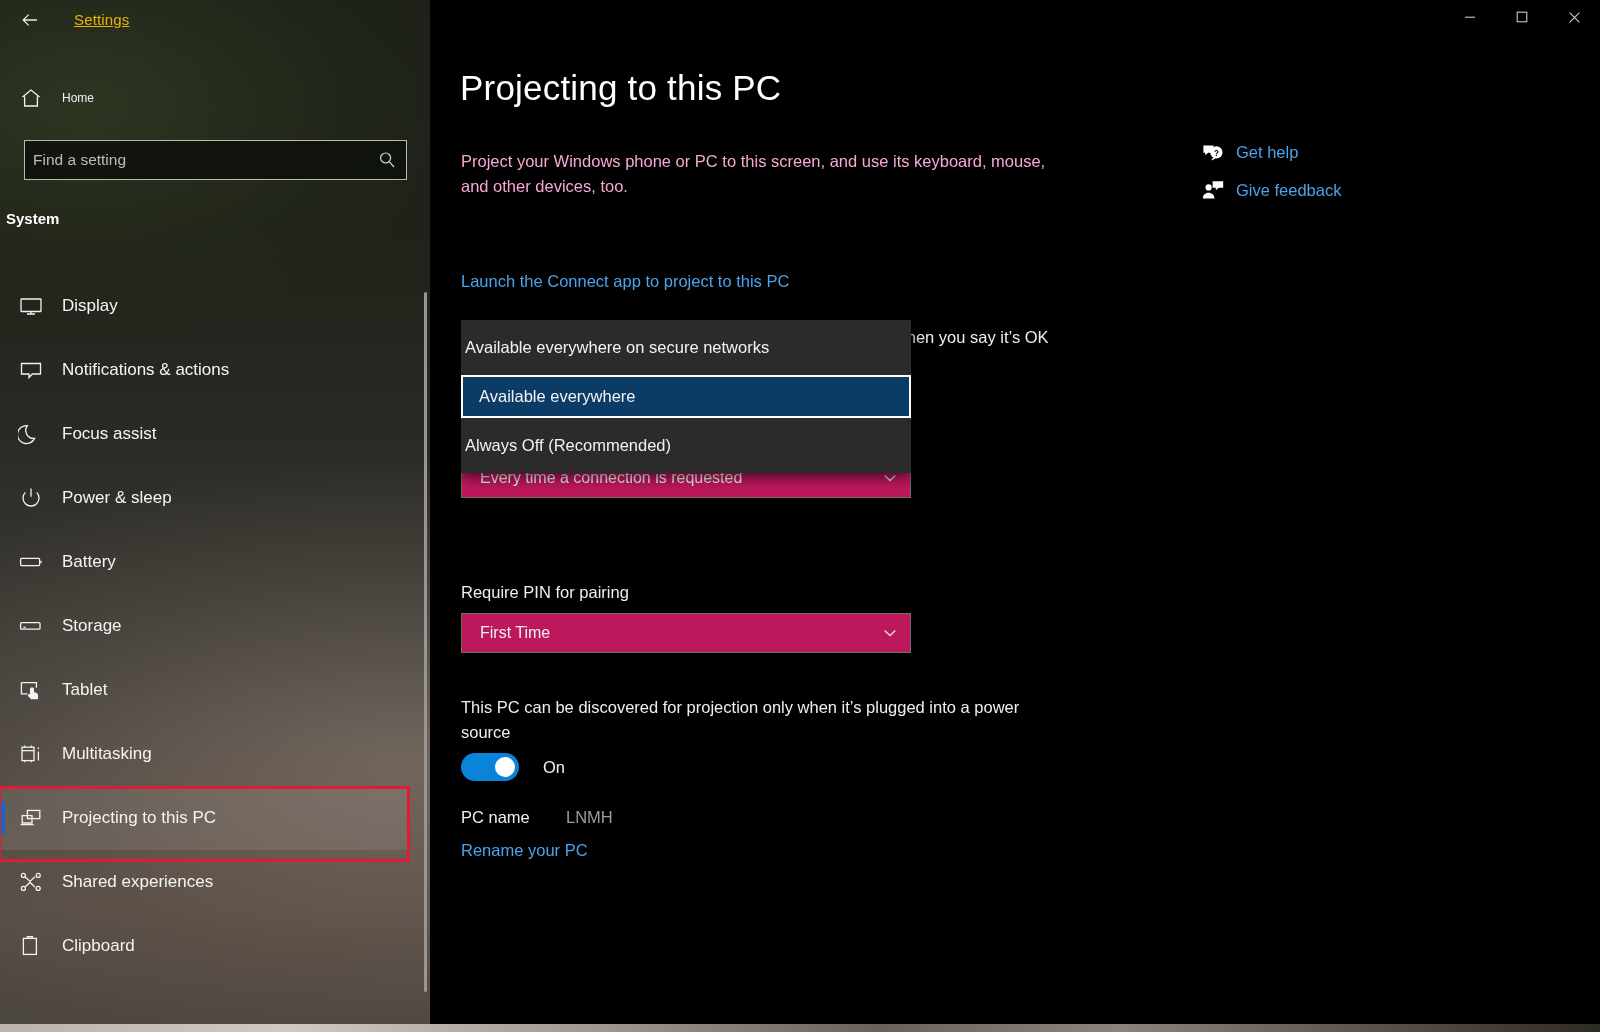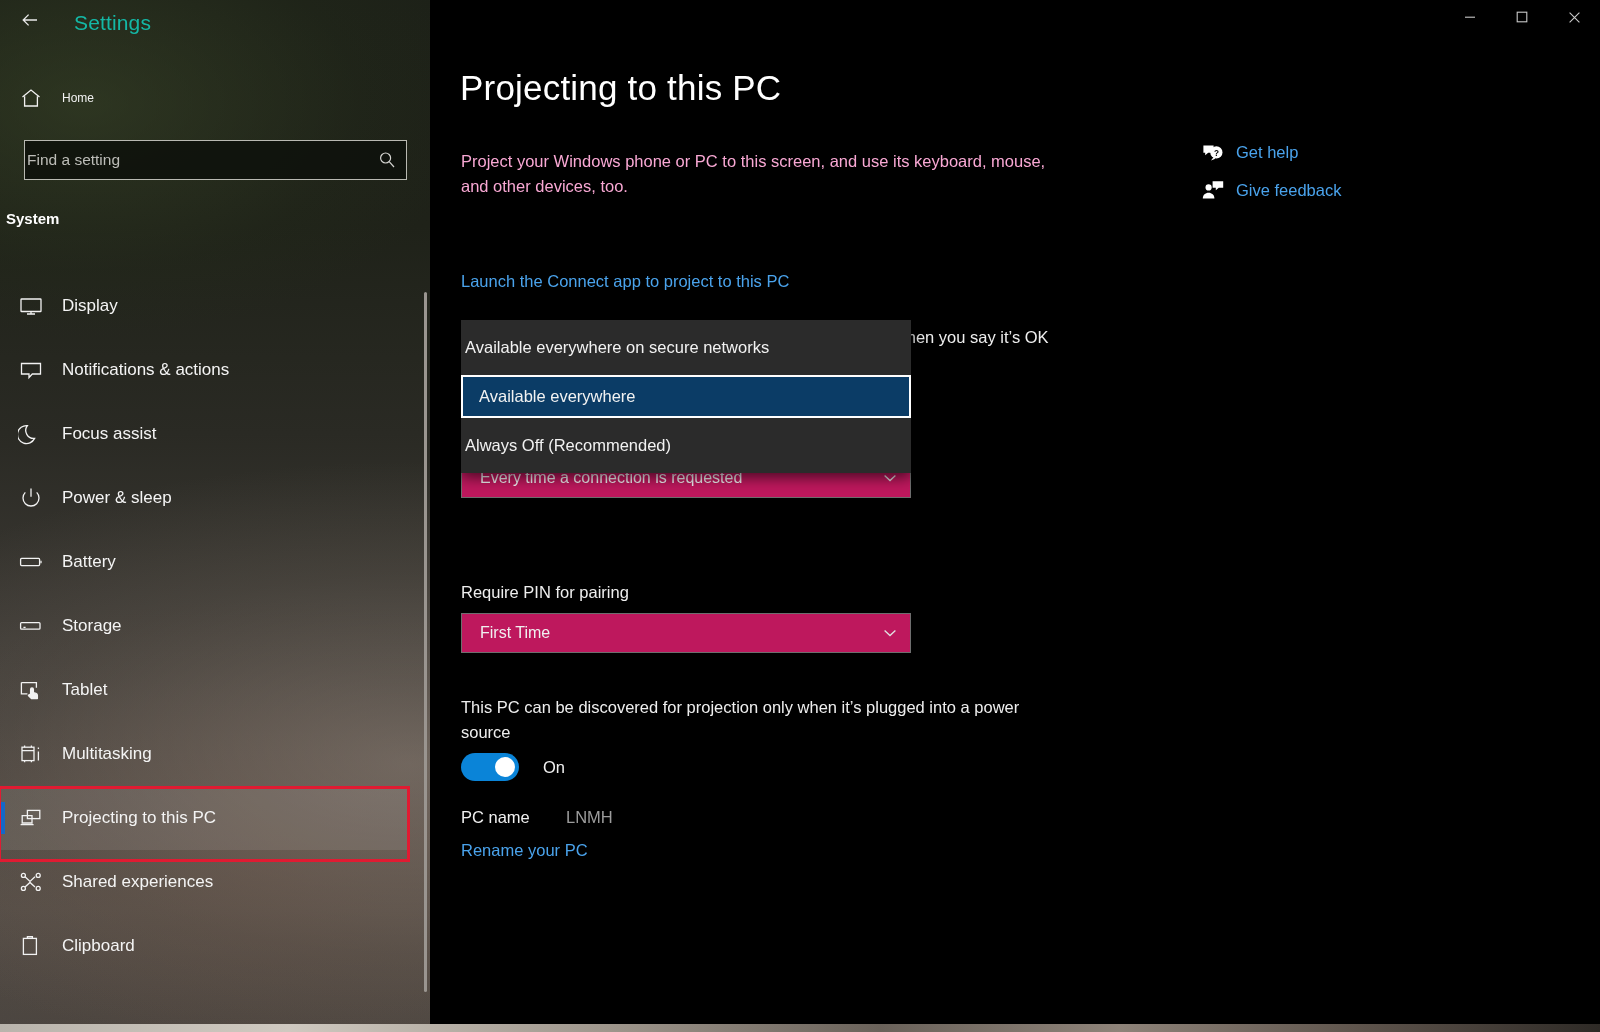--- a/index.html
+++ b/index.html
@@ -19,21 +19,21 @@
 
   
   .titlebar { position: absolute; left: 0; top: 0; width: 1600px; height: 40px; z-index: 40; }
   .back-btn {
     position: absolute; left: 10px; top: 2px; width: 40px; height: 36px;
     display: flex; align-items: center; justify-content: center; cursor: default;
   }
   .back-btn svg { display: block; }
   .app-title {
     position: absolute; left: 74px; top: 11px;
-    font-size: 21px; color: #14b8a6; letter-spacing: .15px;
+    font-size: 15px; color: #eab308; letter-spacing: .15px; text-decoration: underline;
   }
   .wincontrols { position: absolute; right: 0; top: 0; height: 34px; display: flex; }
   .wc { width: 52px; height: 34px; display: flex; align-items: center; justify-content: center; }
 
   
   .sidebar {
     position: absolute; left: 0; top: 0; width: 430px; height: 1032px;
     overflow: hidden;
     background:
       radial-gradient(900px 420px at 95% 74%, rgba(150,138,128,0.50) 0%, rgba(120,110,100,0.22) 45%, rgba(0,0,0,0) 72%),
@@ -56,21 +56,21 @@
   .search-wrap { position: absolute; left: 24px; top: 140px; width: 383px; height: 40px; }
   .search-box {
     width: 100%; height: 100%;
     background: rgba(14,17,11,0.88);
     border: 1px solid #b9b9b2;
     display: flex; align-items: center;
   }
   .search-input {
     flex: 1; background: transparent; border: 0; outline: 0;
     font-family: "Liberation Sans", sans-serif;
-    font-size: 15.5px; color: #e8e8e8; padding-left: 2px;
+    font-size: 15.5px; color: #e8e8e8; padding-left: 8px;
   }
   .search-input::placeholder { color: #bdbdb8; opacity: 1; }
   .search-icon { width: 38px; display: flex; align-items: center; justify-content: center; }
 
   .section-header {
     position: absolute; left: 6px; top: 210px;
     font-size: 15px; font-weight: bold; color: #ffffff;
   }
 
   .navlist { position: absolute; left: 0; top: 274px; width: 430px; }

